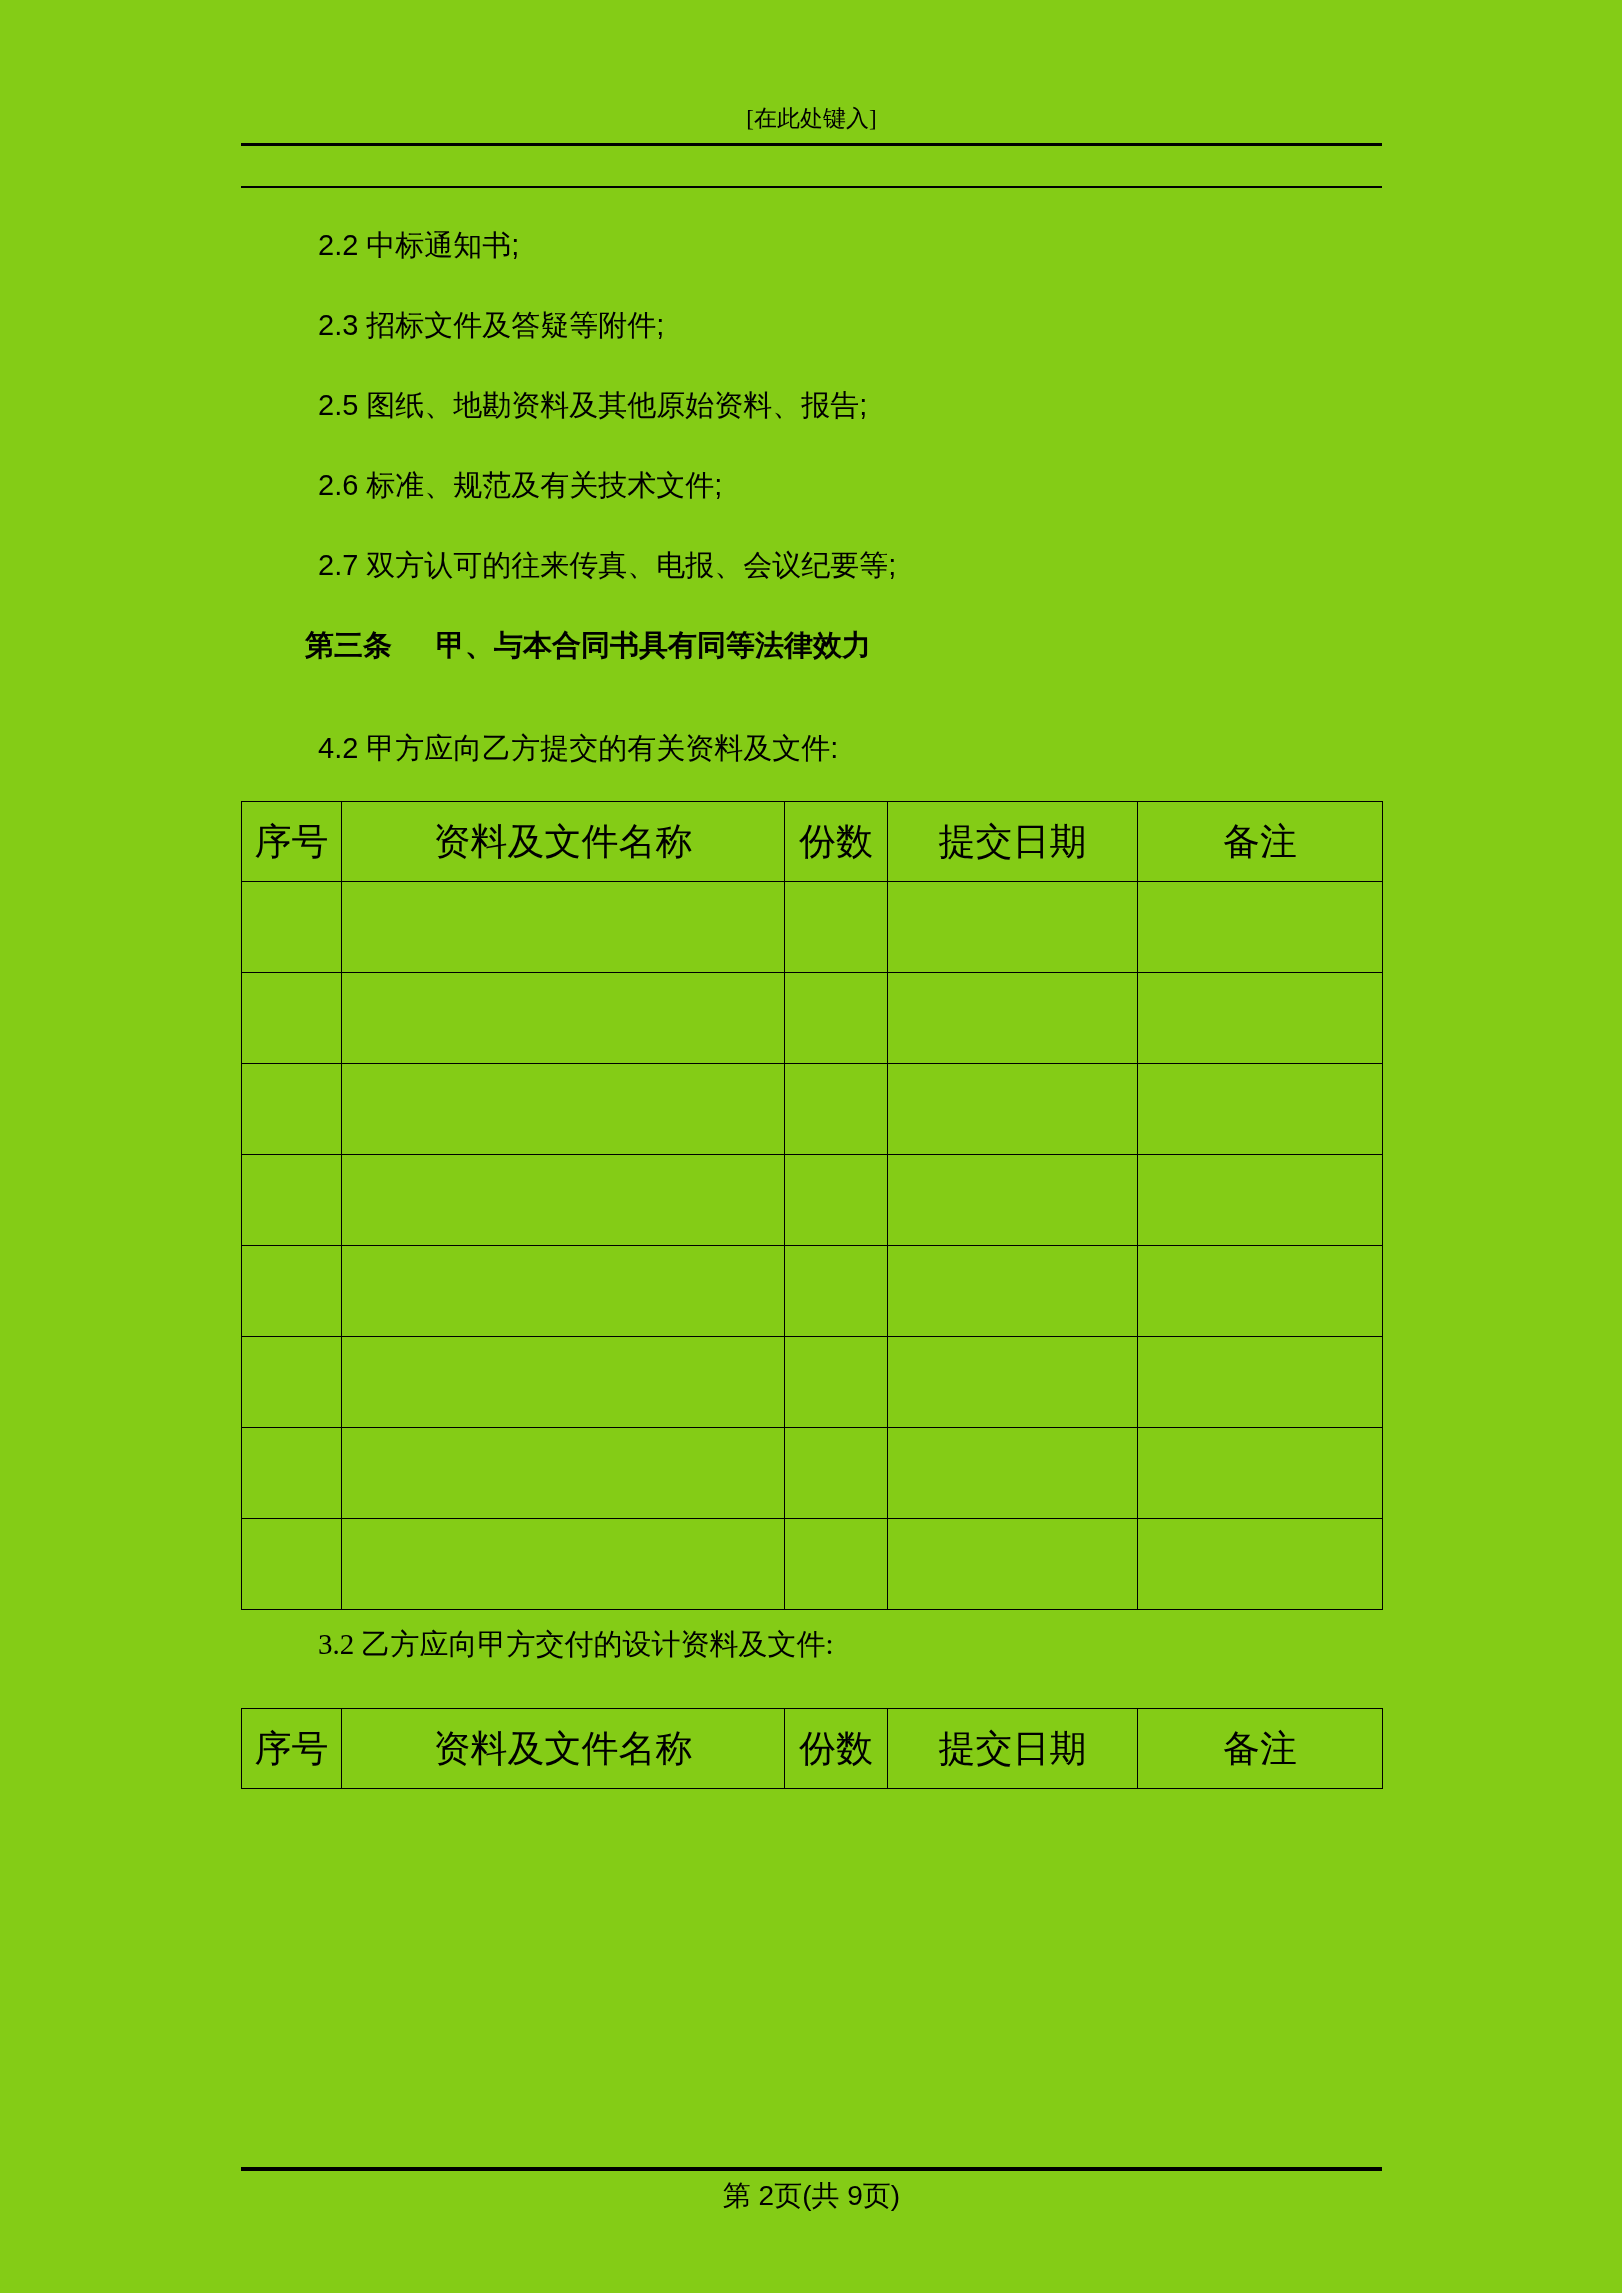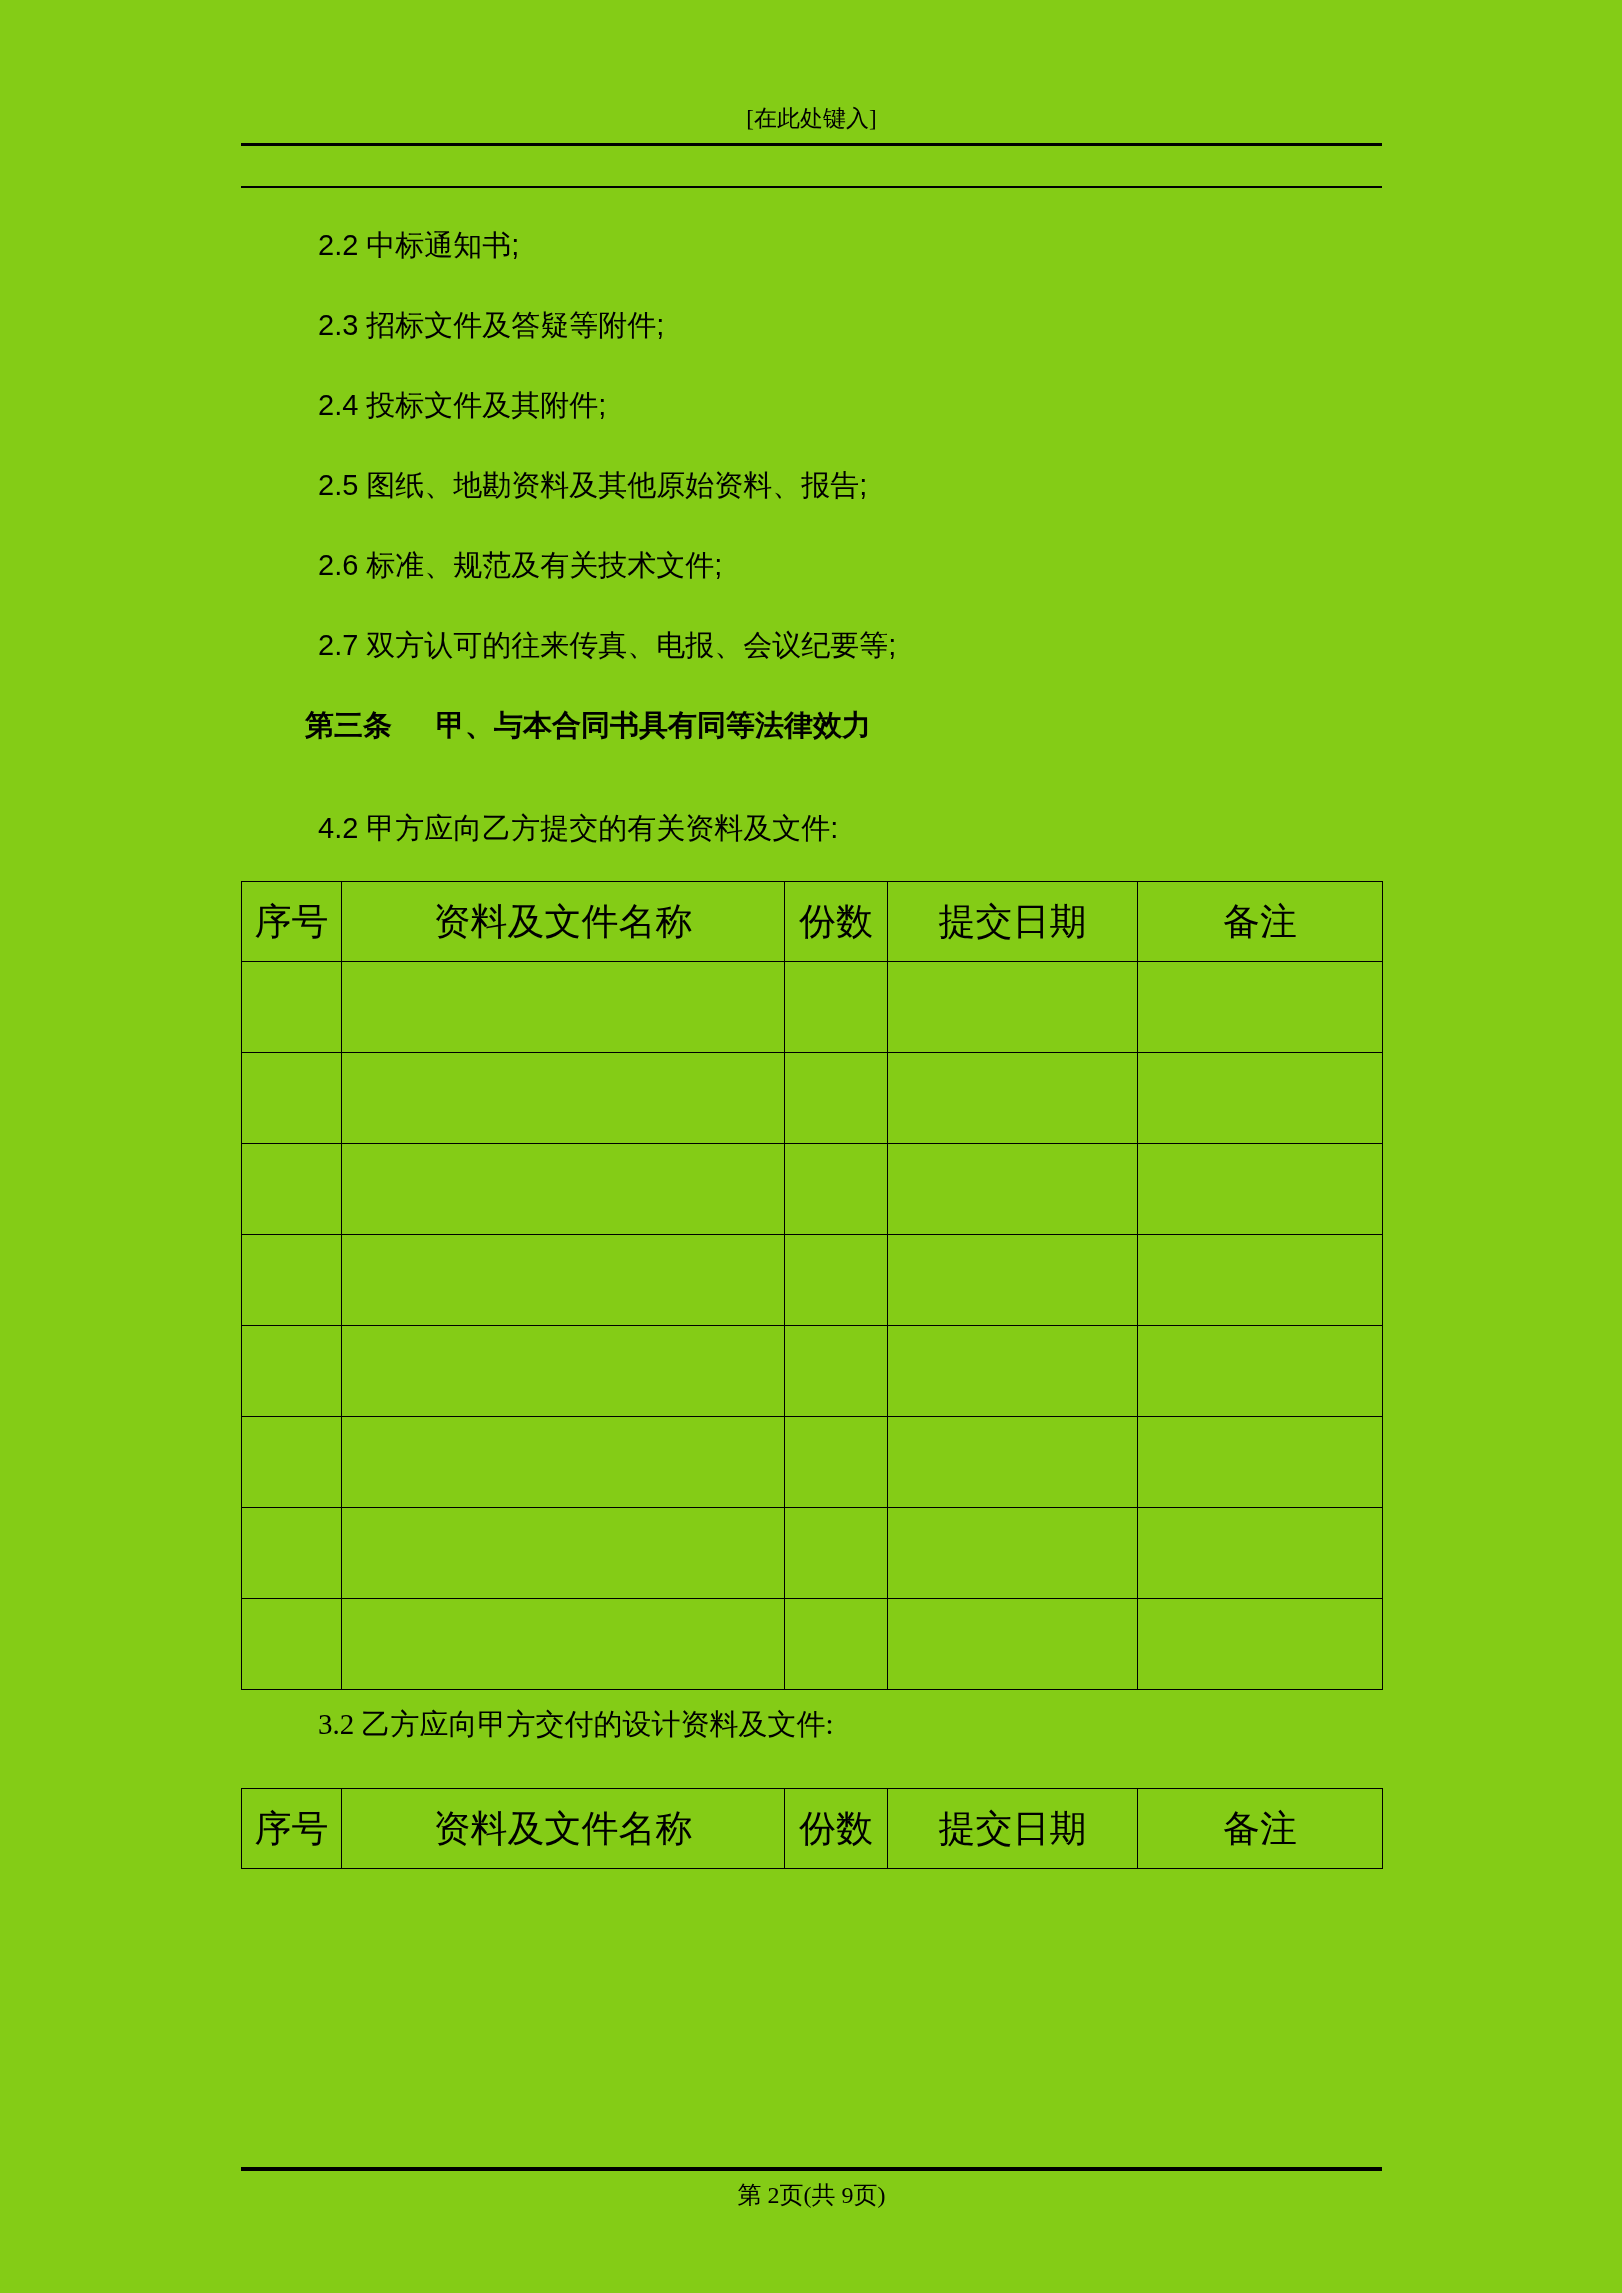--- a/index.html
+++ b/index.html
@@ -76,41 +76,40 @@
   .col-copies  { width: 103px; }
   .col-date    { width: 250px; }
   .col-remarks { width: 245px; }
 
   
   .footer { position: absolute; top: 2167px; left: 241px; right: 241px; }
   .footer-rule { height: 3.6px; }
   .footer-text {
     text-align: center;
     margin-top: 11px;
-    font-family: Liberation Serif, serif;
-    font-size: 24px;
+    font-family: Liberation Sans, sans-serif;
+    font-size: 28px;
     line-height: 27px;
   }
 </style>
 </head>
 <body>
 
 <div class="page">
 
   <div class="header">
     <div class="header-text">[在此处键入]</div>
     <div class="rule header-rule-1"></div>
     <div class="rule header-rule-2"></div>
   </div>
 
   <div class="body-area">
 
     <p class="clause">2.2 中标通知书;</p>
     <p class="clause">2.3 招标文件及答疑等附件;</p>
-    <p class="clause">2.4 投标文件及其附件;</p>
     <p class="clause">2.5 图纸、地勘资料及其他原始资料、报告;</p>
     <p class="clause">2.6 标准、规范及有关技术文件;</p>
     <p class="clause">2.7 双方认可的往来传真、电报、会议纪要等;</p>
 
 
     <h2 class="section-heading">
       <span class="sec-num">第三条</span><span class="sec-title">甲、与本合同书具有同等法律效力</span>
     </h2>
 
     <p class="subclause sub31">4.2 甲方应向乙方提交的有关资料及文件:</p>

